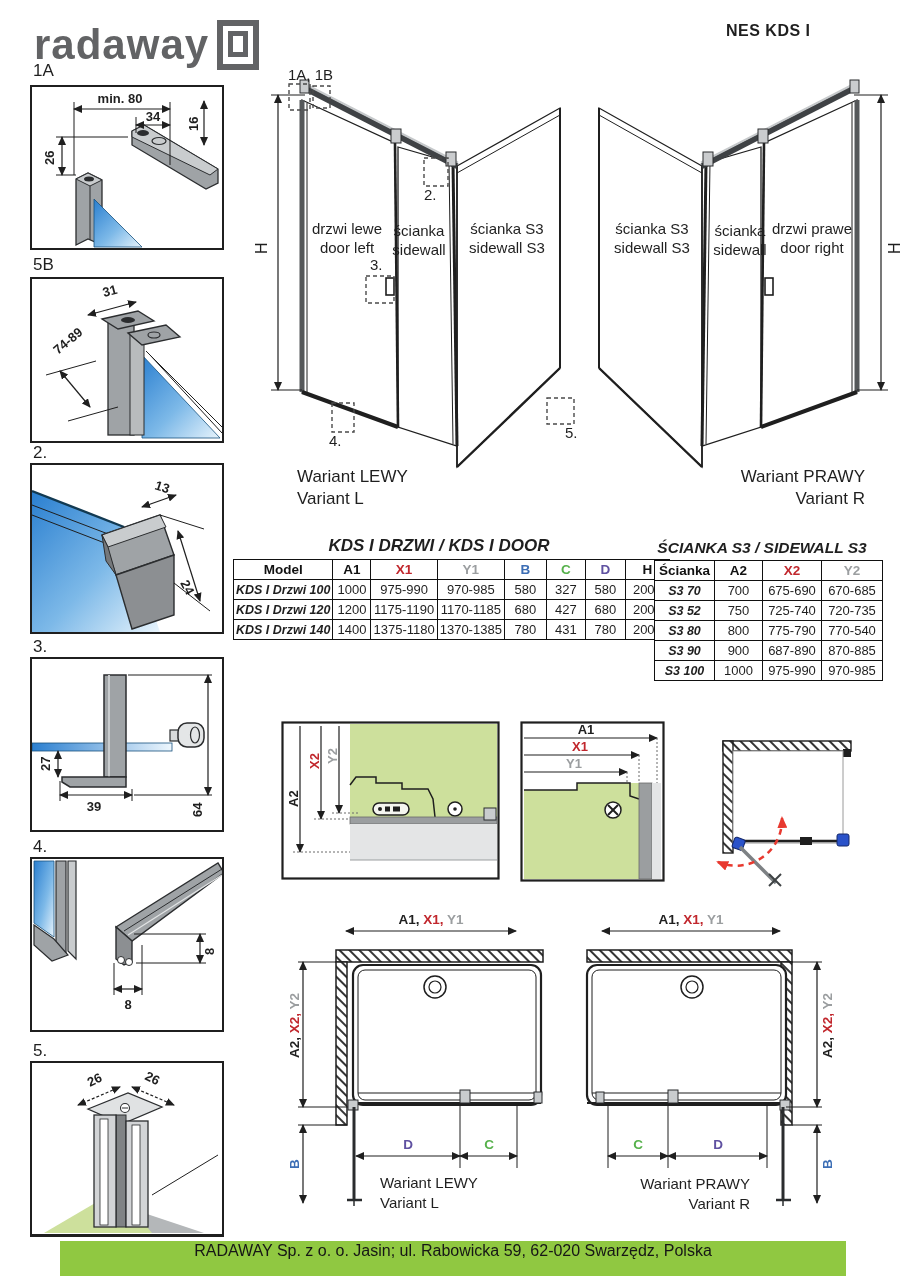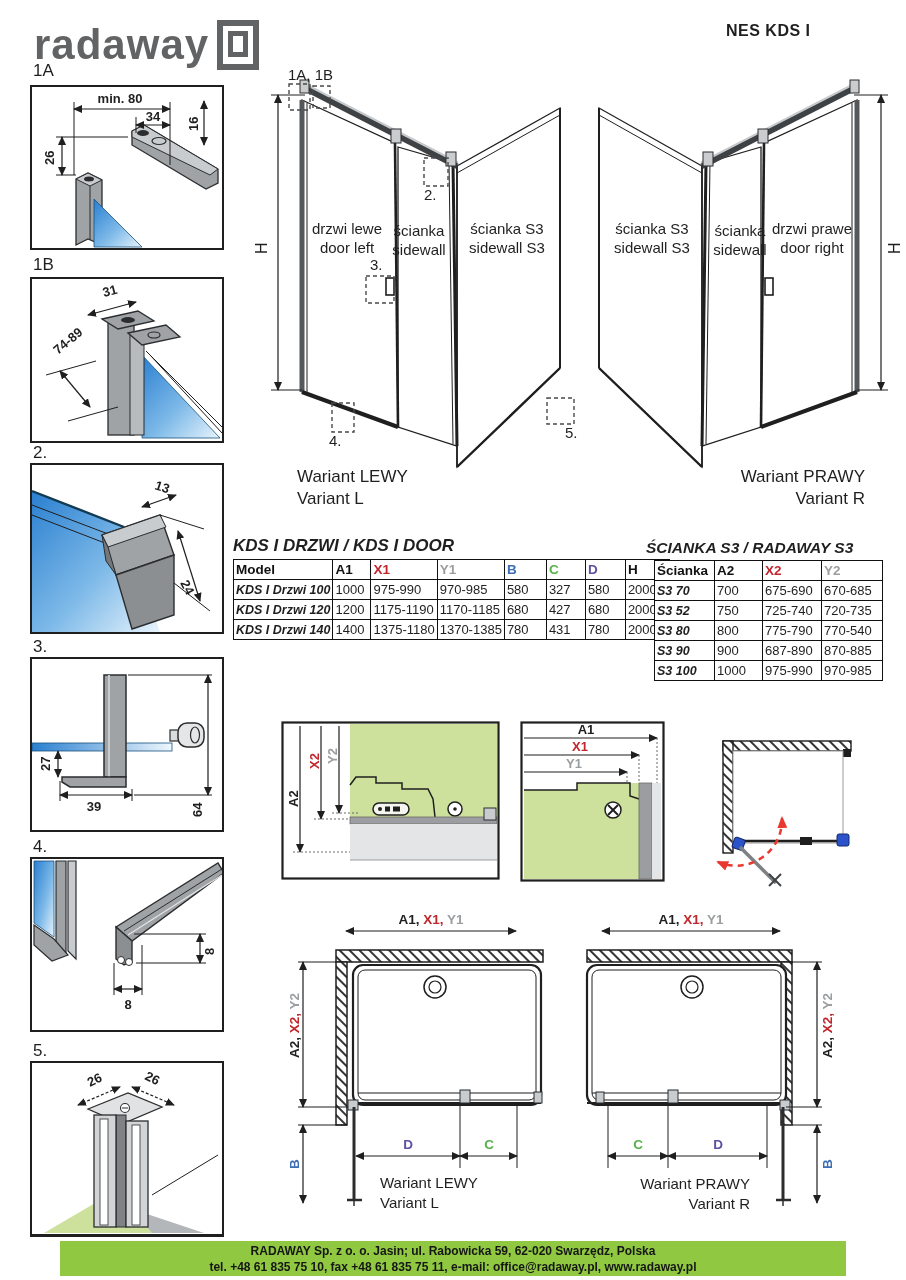--- a/index.html
+++ b/index.html
@@ -22,40 +22,40 @@
   .dimtxt{font-size:13px;font-weight:600}
   .dash{fill:none;stroke:#4a4a4a;stroke-width:1.4;stroke-dasharray:4 3}
   .dot{fill:none;stroke:#6a6a6a;stroke-width:1;stroke-dasharray:2 2}
   .callout{font-size:15px}
   .iso-label{font-size:15px}
   .iso-caption{font-size:17px}
   .pl-dim{font-size:13.5px;font-weight:bold}
   .cap2{font-size:15px}
   .c-red{fill:#c1272d}.c-gray{fill:#9b9ea0}.c-blue{fill:#3c6eb5}.c-green{fill:#56b14b}.c-purple{fill:#5f51a1}
   
-  .tbl-title{font-weight:bold;font-style:italic;text-align:left}
+  .tbl-title{font-weight:bold;font-style:italic;text-align:center}
   table.dtable{border-collapse:collapse;position:absolute;background:#fff}
-  .dtable th,.dtable td{border:1.5px solid #111;text-align:left;font-size:13px;height:19px;padding:0 2px;white-space:nowrap}
+  .dtable th,.dtable td{border:1.5px solid #111;text-align:center;font-size:13px;height:19px;padding:0 2px;white-space:nowrap}
   .dtable th{font-weight:bold;font-size:13.5px}
   .dtable td:first-child{font-weight:bold;font-style:italic;font-size:12.5px}
   .t1 th:nth-child(1),.t1 td:nth-child(1){width:94px}
   .t1 th:nth-child(2),.t1 td:nth-child(2){width:33px}
   .t1 th:nth-child(3),.t1 td:nth-child(3){width:60px}
   .t1 th:nth-child(4),.t1 td:nth-child(4){width:59px}
   .t1 th:nth-child(5),.t1 td:nth-child(5){width:37px}
   .t1 th:nth-child(6),.t1 td:nth-child(6){width:34px}
   .t1 th:nth-child(7),.t1 td:nth-child(7){width:35px}
   .t1 th:nth-child(8),.t1 td:nth-child(8){width:39px}
   .t2 th:nth-child(1),.t2 td:nth-child(1){width:55px}
   .t2 th:nth-child(2),.t2 td:nth-child(2){width:43px}
   .t2 th:nth-child(3),.t2 td:nth-child(3){width:54px}
   .t2 th:nth-child(4),.t2 td:nth-child(4){width:56px}
   
   .footer{left:60px;top:1241px;width:786px;height:35px;background:#90c841;text-align:center;
-          font-size:12px;font-weight:bold;color:#161616;line-height:16px;padding-top:2px;box-sizing:border-box}
+          font-size:16px;font-weight:normal;color:#161616;line-height:16px;padding-top:2px;box-sizing:border-box}
 </style>
 </head>
 <body>
 
 <div class="page">
 
   <svg width="0" height="0" style="position:absolute" aria-hidden="true">
     <defs>
       <linearGradient id="glass" x1="0" y1="0" x2="1" y2="1">
         <stop offset="0" stop-color="#2a7fd0"></stop>
@@ -118,21 +118,21 @@
       <text class="dimtxt" transform="translate(166,44) rotate(-90)">16</text>
     </g>
     <g>
       <line class="thin" x1="24" y1="50" x2="96" y2="50"></line>
       <line class="thin" x1="24" y1="88" x2="44" y2="88"></line>
       <line class="dim" x1="30" y1="50" x2="30" y2="88" marker-start="url(#ah)" marker-end="url(#ah)"></line>
       <text class="dimtxt" transform="translate(22,78) rotate(-90)">26</text>
     </g>
   </svg>
 
-  <div class="abs detail-label" style="left:33px;top:255px">1B</div>
+  <div class="abs detail-label" style="left:33px;top:255px">5B</div>
   <svg class="abs detail-box" style="left:30px;top:277px" width="190" height="162" viewBox="0 0 190 162">
     <polygon points="110,76 188,159 110,159" fill="url(#glass)" stroke="#17527e" stroke-width="0.8"></polygon>
     <line class="thin" x1="114" y1="72" x2="190" y2="148"></line>
     <line class="thin" x1="118" y1="76" x2="190" y2="154"></line>
     <g>
       <rect x="76" y="44" width="26" height="112" fill="#9fa3a6" stroke="#2b2d2f" stroke-width="1.3"></rect>
       <rect x="98" y="56" width="14" height="100" fill="#b8bbbd" stroke="#2b2d2f" stroke-width="1"></rect>
       <polygon points="70,40 106,32 122,42 86,50" fill="#9fa3a6" stroke="#2b2d2f" stroke-width="1.3"></polygon>
       <ellipse cx="96" cy="41" rx="7" ry="3" fill="#2b2d2f"></ellipse>
       <polygon points="96,54 134,46 148,58 110,66" fill="#9fa3a6" stroke="#2b2d2f" stroke-width="1.3"></polygon>
@@ -410,21 +410,21 @@
           <td>1375-1180</td>
           <td>1370-1385</td>
           <td>780</td>
           <td>431</td>
           <td>780</td>
           <td>2000</td>
         </tr>
       </tbody>
     </table>
 
-  <div class="abs tbl-title" style="left:646px;top:539px;width:232px;font-size:15.5px">ŚCIANKA S3 / RADAWAY S3</div>
+  <div class="abs tbl-title" style="left:646px;top:539px;width:232px;font-size:15.5px">ŚCIANKA S3 / SIDEWALL S3</div>
   <table class="dtable t2" style="left:654px;top:560px">
       <thead>
         <tr>
           <th style="color: rgb(17, 17, 17);">Ścianka</th>
           <th style="color: rgb(17, 17, 17);">A2</th>
           <th style="color: rgb(193, 39, 45);">X2</th>
           <th style="color: rgb(155, 158, 160);">Y2</th>
         </tr>
       </thead>
       <tbody>
@@ -635,16 +635,15 @@
       <line class="thin" x1="189" y1="195" x2="189" y2="258"></line>
       <line class="dim" x1="90" y1="246" x2="189" y2="246" marker-start="url(#ah)" marker-end="url(#ah)"></line>
       <text class="pl-dim c-purple" x="140" y="239" text-anchor="middle">D</text>
     </g>
     <text class="cap2" x="172" y="279" text-anchor="end">Wariant PRAWY</text>
     <text class="cap2" x="172" y="299" text-anchor="end">Variant R</text>
   </svg>
 
   <div class="abs footer">
     <div>RADAWAY Sp. z o. o. Jasin; ul. Rabowicka 59, 62-020 Swarzędz, Polska</div>
-    <div>tel. +48 61 835 75 10, fax +48 61 835 75 11, e-mail: office@radaway.pl, www.radaway.pl</div>
   </div>
 
 </div>
 
 </body></html>

